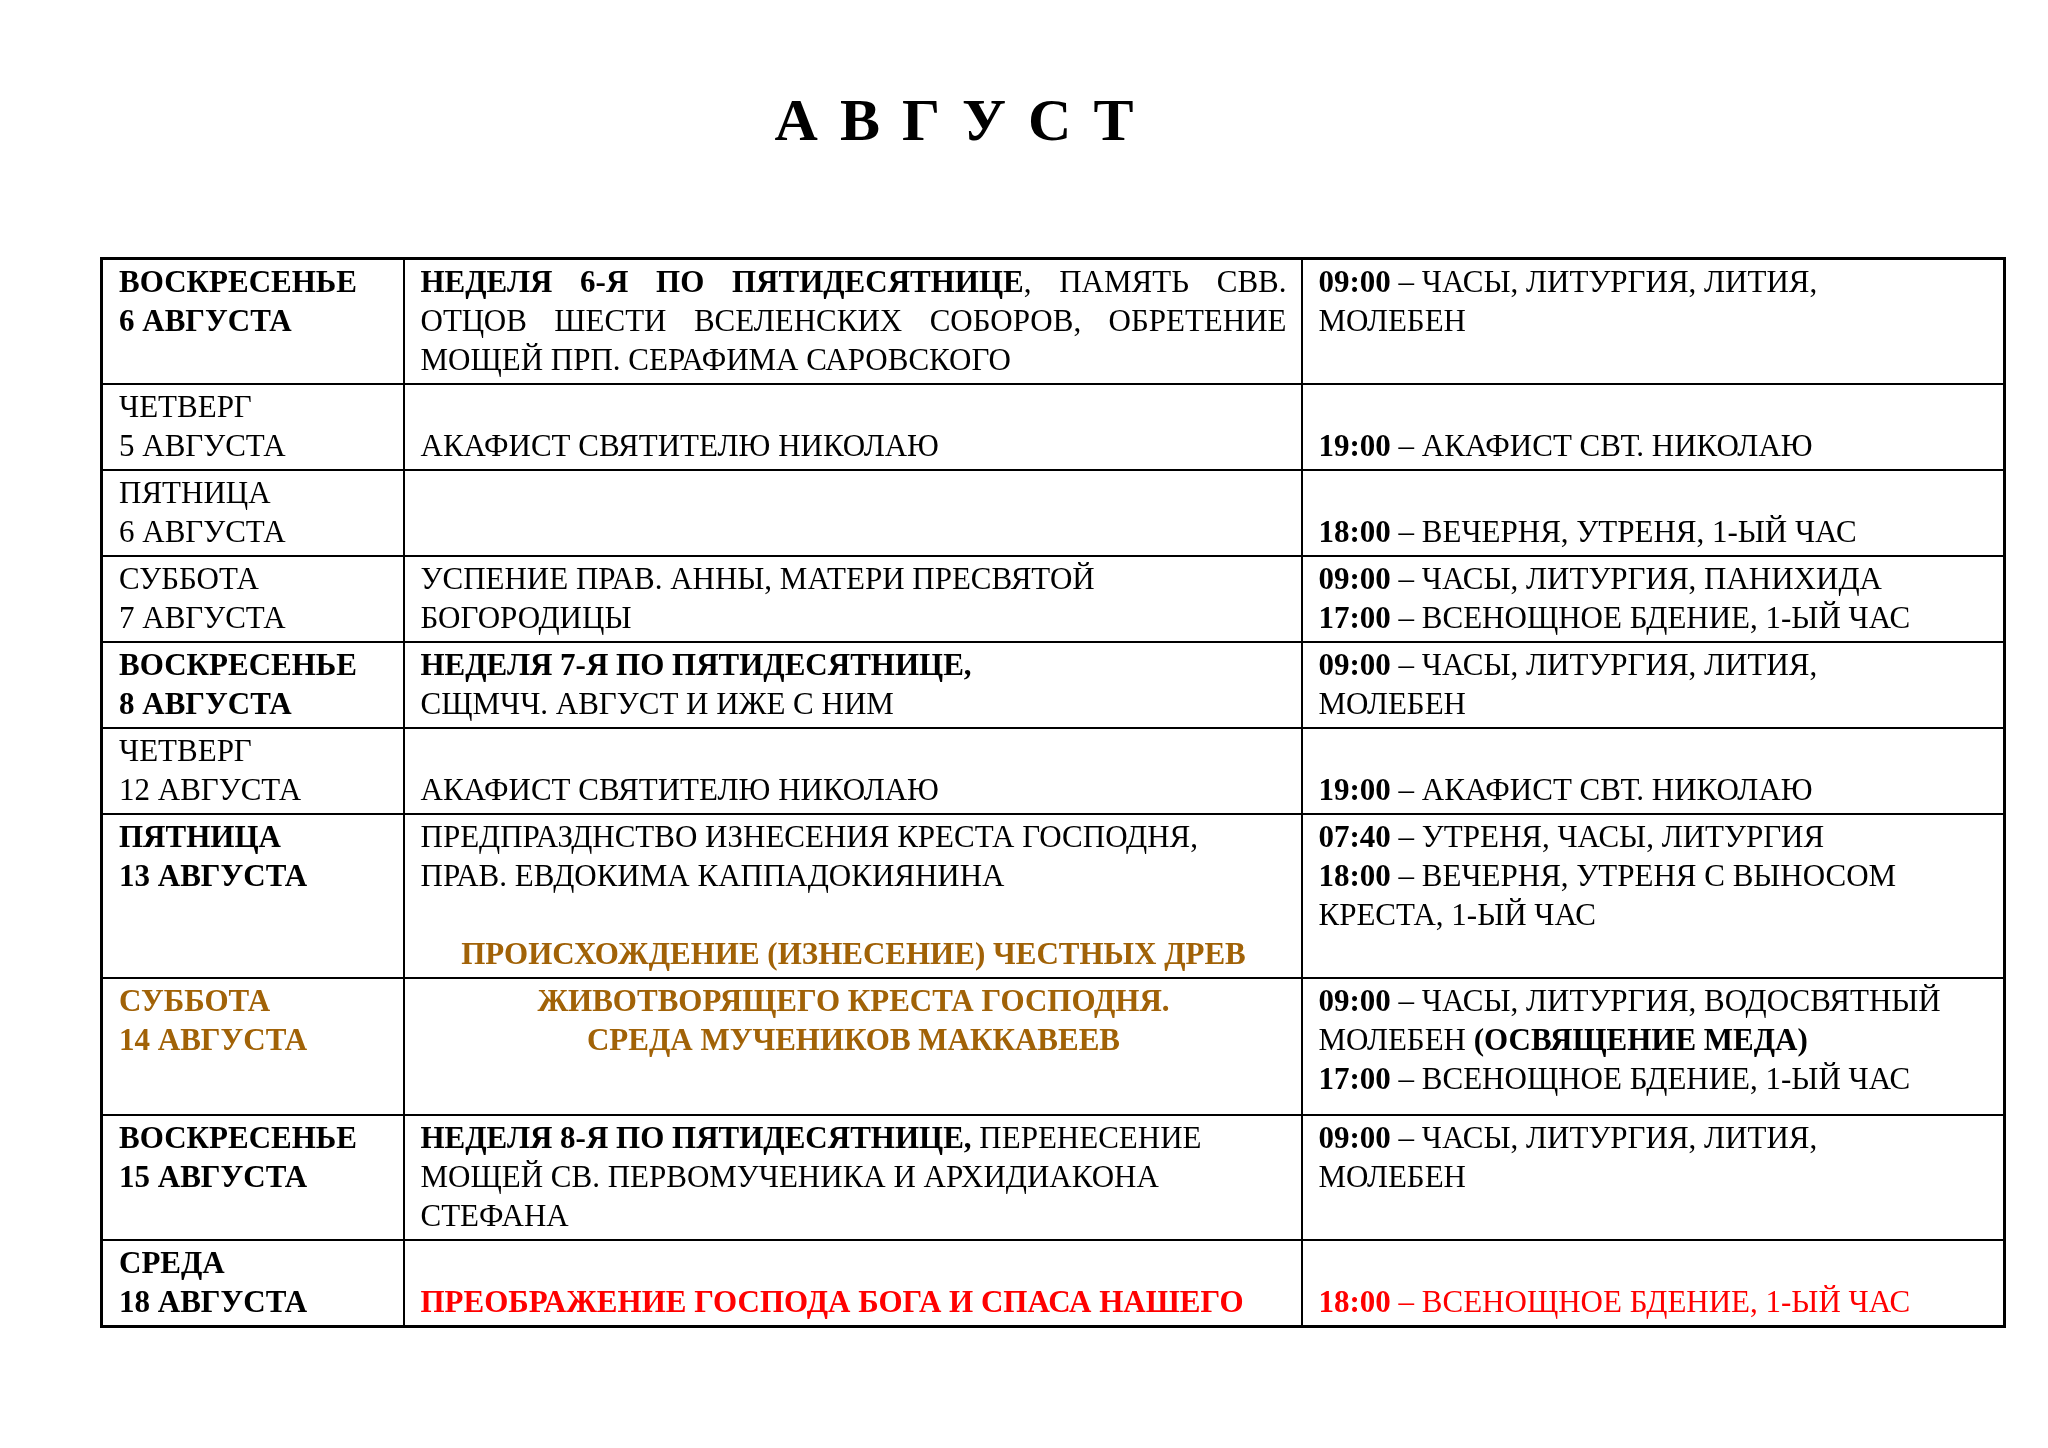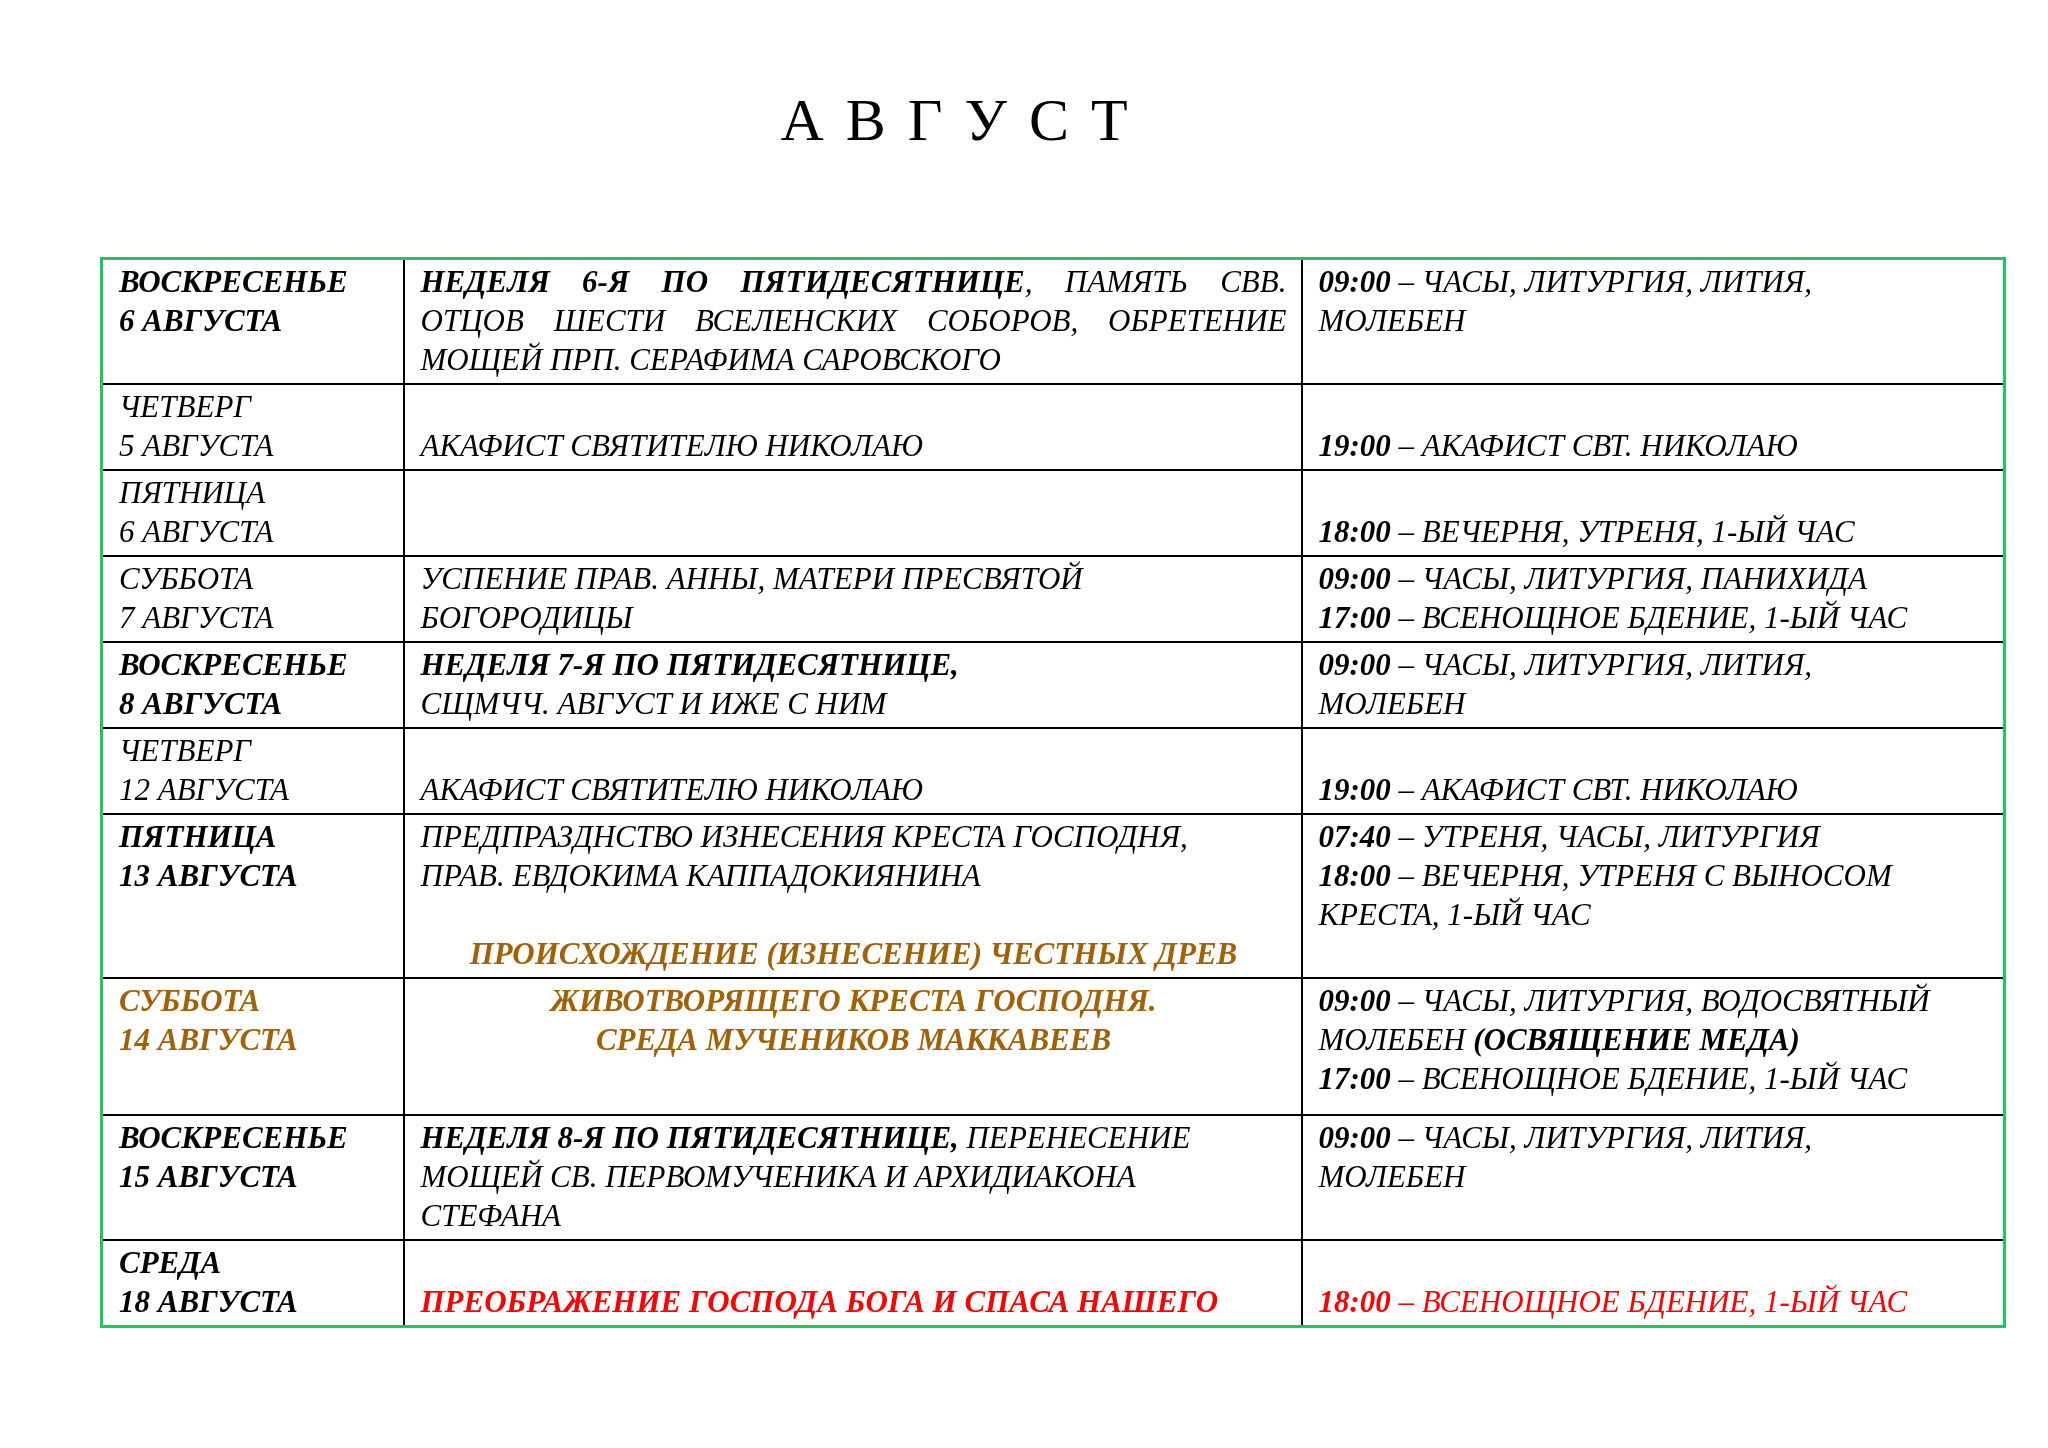--- a/index.html
+++ b/index.html
@@ -10,34 +10,33 @@
     color: #000000;
     position: relative;
     overflow: hidden;
   }
   .page { position: absolute; inset: 0; }
   .page-title {
     position: absolute;
     top: 86px; left: 0; width: 1908px;
     text-align: center;
     font-size: 60px;
-    font-weight: normal;
+    font-weight: bold;
     letter-spacing: 22px;
     padding-left: 22px;
     box-sizing: border-box;
     white-space: nowrap;
   }
   table.schedule {
     position: absolute;
     left: 100px; top: 257px;
     width: 1903px;
     border-collapse: collapse;
     table-layout: fixed;
-    border: 3px solid #22c55e;
-    font-style: italic;
+    border: 3px solid #000000;
   }
   td {
     border: 2px solid #000000;
     padding: 2px 14px 4px 16px;
     font-size: 31px;
     line-height: 39px;
     vertical-align: top;
     overflow: hidden;
   }
   .line { min-height: 39px; white-space: nowrap; }

